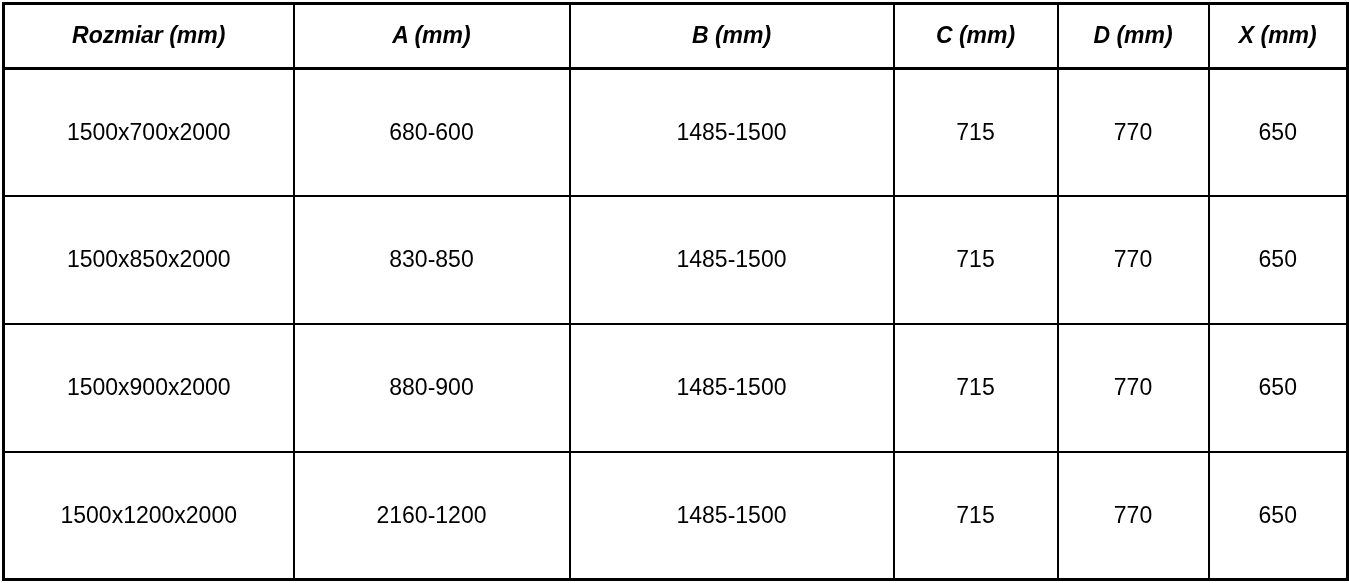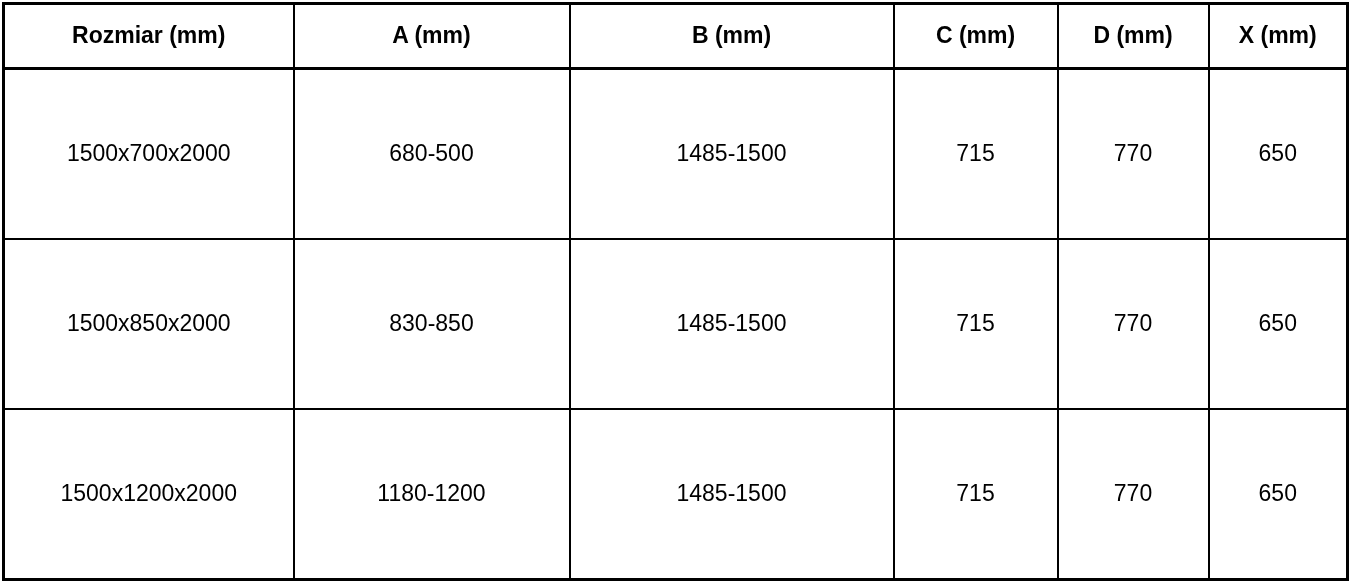--- a/index.html
+++ b/index.html
@@ -32,20 +32,21 @@
     padding: 0 4px;
     font-size: 23px;
     line-height: 1.2;
     overflow: hidden;
     white-space: nowrap;
   }
   table.spec-table thead th {
     font-weight: bold;
     border-bottom-width: 3px;
     height: 62px;
+    font-style: italic;
   }
   table.spec-table tbody tr {
     height: 72px;
   }
 </style>
 </head>
 <body>
 
 <div class="page">
   <table class="spec-table">
@@ -63,37 +64,45 @@
           <th>A (mm)</th>
           <th>B (mm)</th>
           <th>C (mm)</th>
           <th>D (mm)</th>
           <th>X (mm)</th>
         </tr>
     </thead>
     <tbody>
         <tr>
           <td>1500x700x2000</td>
-          <td>680-500</td>
+          <td>680-600</td>
           <td>1485-1500</td>
           <td>715</td>
           <td>770</td>
           <td>650</td>
         </tr>
         <tr>
           <td>1500x850x2000</td>
           <td>830-850</td>
           <td>1485-1500</td>
           <td>715</td>
           <td>770</td>
           <td>650</td>
         </tr>
         <tr>
+          <td>1500x900x2000</td>
+          <td>880-900</td>
+          <td>1485-1500</td>
+          <td>715</td>
+          <td>770</td>
+          <td>650</td>
+        </tr>
+        <tr>
           <td>1500x1200x2000</td>
-          <td>1180-1200</td>
+          <td>2160-1200</td>
           <td>1485-1500</td>
           <td>715</td>
           <td>770</td>
           <td>650</td>
         </tr>
       </tbody>
   </table>
 </div>
 
 </body></html>

